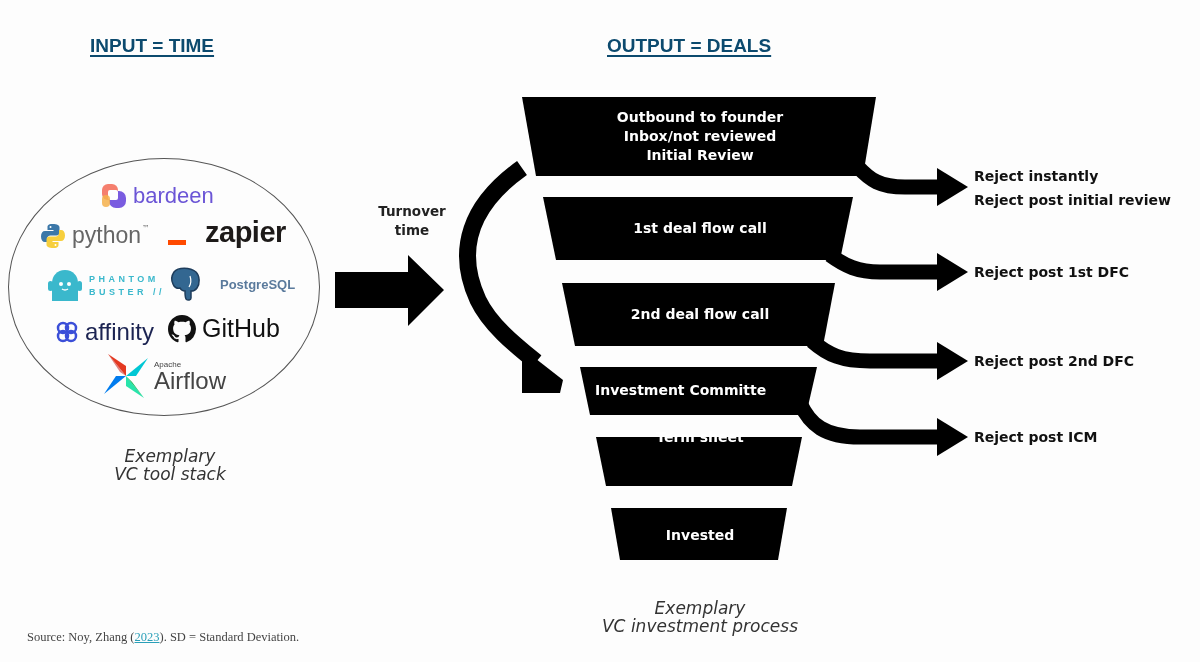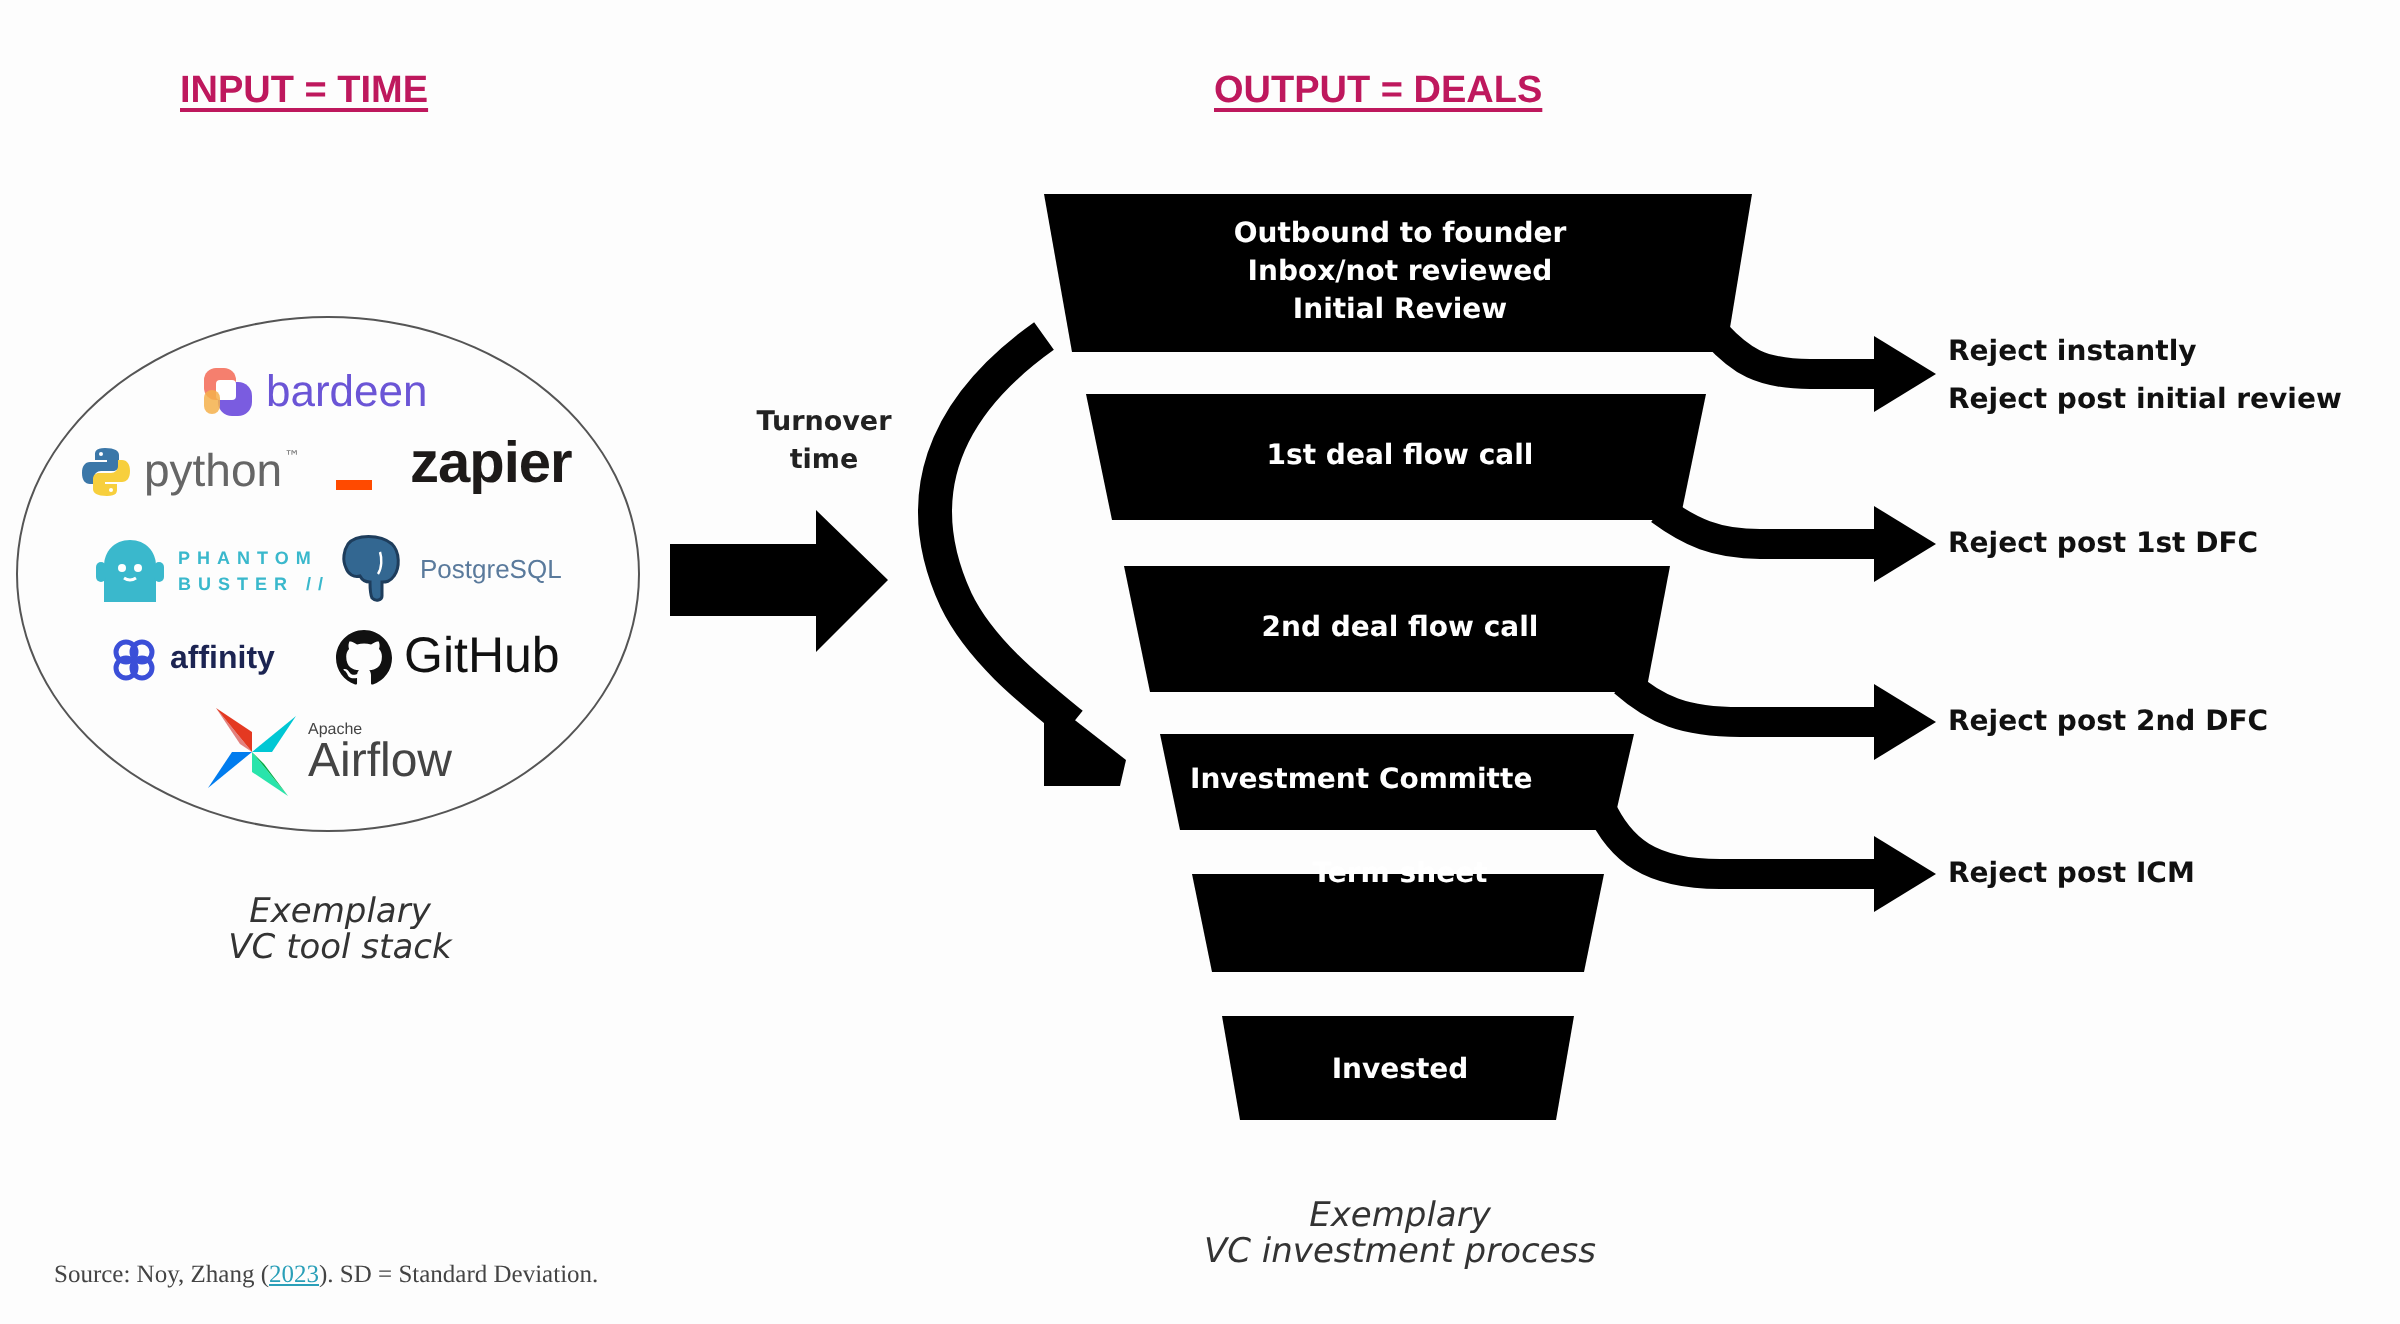--- a/index.html
+++ b/index.html
@@ -7,21 +7,21 @@
     width: 1200px; height: 662px; position: relative; overflow: hidden;
     background: #fdfdfd;
     font-family: "DejaVu Sans", sans-serif;
     color: #111;
   }
   .abs { position: absolute; }
   .heading {
     font-family: "Liberation Sans", sans-serif;
     font-weight: bold; font-size: 19px; text-decoration: underline;
     text-decoration-thickness: 2px; text-underline-offset: 3px;
-    color: #be185d; white-space: nowrap; text-align: right;
+    color: #0c4a6e; white-space: nowrap; text-align: right;
   }
   #h-input { left: 90px; top: 35px; }
   #h-output { left: 607px; top: 35px; }
 
   #stack-ellipse {
     left: 8px; top: 158px; width: 312px; height: 258px;
     border: 1.5px solid #555; border-radius: 50%; box-sizing: border-box;
   }
   .logo { display: flex; align-items: center; gap: 6px; white-space: nowrap; }
   .logo-text { font-family: "Liberation Sans", sans-serif; }
@@ -30,21 +30,21 @@
   #logo-bardeen .logo-text { color: #6b55d6; font-size: 22px; }
   #logo-python { left: 40px; top: 222px; }
   #logo-python .logo-text { color: #666; font-size: 23px; }
   #logo-zapier { left: 168px; top: 216px; }
   #logo-zapier .logo-text { color: #1d1a19; font-size: 29px; font-weight: bold; letter-spacing: -0.5px; }
   #logo-phantom { left: 47px; top: 267px; }
   #logo-phantom .logo-text { color: #3ab8cc; font-size: 9px; font-weight: bold; letter-spacing: 3.5px; line-height: 13px; }
   #logo-postgres { left: 168px; top: 266px; }
   #logo-postgres .logo-text { color: #5a7a9c; font-size: 13px; }
   #logo-affinity { left: 55px; top: 318px; }
-  #logo-affinity .logo-text { color: #1c2452; font-size: 16px; font-weight: bold; }
+  #logo-affinity .logo-text { color: #1c2452; font-size: 24px; }
   #logo-github { left: 168px; top: 314px; }
   #logo-github .logo-text { color: #111; font-size: 25px; font-weight: normal; }
   #logo-airflow { left: 102px; top: 352px; }
   #logo-airflow .apache { color: #444; font-size: 8px; font-family: "Liberation Sans", sans-serif; }
   #logo-airflow .logo-text { color: #444; font-size: 24px; }
 
   .caption-italic {
     font-family: "DejaVu Sans", sans-serif; font-style: italic; font-weight: 300;
     font-size: 17px; color: #333; text-align: center; line-height: 18px;
   }
@@ -116,21 +116,21 @@
     <circle cx="14" cy="17" r="2" fill="#fff"></circle>
     <circle cx="22" cy="17" r="2" fill="#fff"></circle>
     <path d="M15 22q3 2 6 0" stroke="#fff" stroke-width="1.5" fill="none"></path>
   </svg>
   <div>
     <div class="logo-text">PHANTOM</div>
     <div class="logo-text">BUSTER //</div>
   </div>
 </div>
 
-<div id="logo-postgres" class="abs logo" style="gap:6px;">
+<div id="logo-postgres" class="abs logo" style="gap:16px;font-weight:bold;">
   <svg width="36" height="36" viewBox="0 0 36 36">
     <path d="M6 6c4-5 16-5 22 0 4 4 4 12 1 16-2 3-4 3-6 3v7c0 2-3 3-5 1-1-2-1-5-1-8-2 0-4-1-5-3-3 1-6-1-7-4-2-4-1-9 1-12z" fill="#336791" stroke="#1e3d5c" stroke-width="1.5"></path>
     <path d="M22 10c1 3 1 8-1 11" stroke="#fff" stroke-width="1.2" fill="none"></path>
   </svg>
   <span class="logo-text">PostgreSQL</span>
 </div>
 
 <div id="logo-affinity" class="abs logo">
   <svg width="24" height="24" viewBox="0 0 24 24">
     <g fill="none" stroke="#3b4fd8" stroke-width="2.5">

